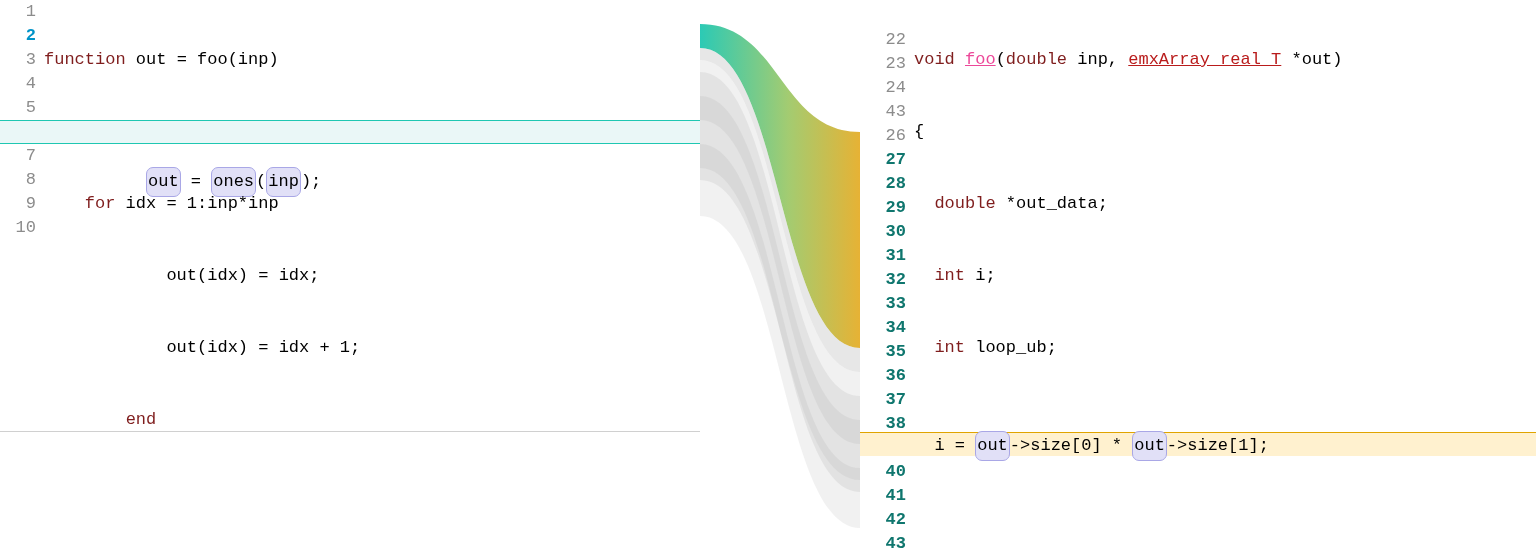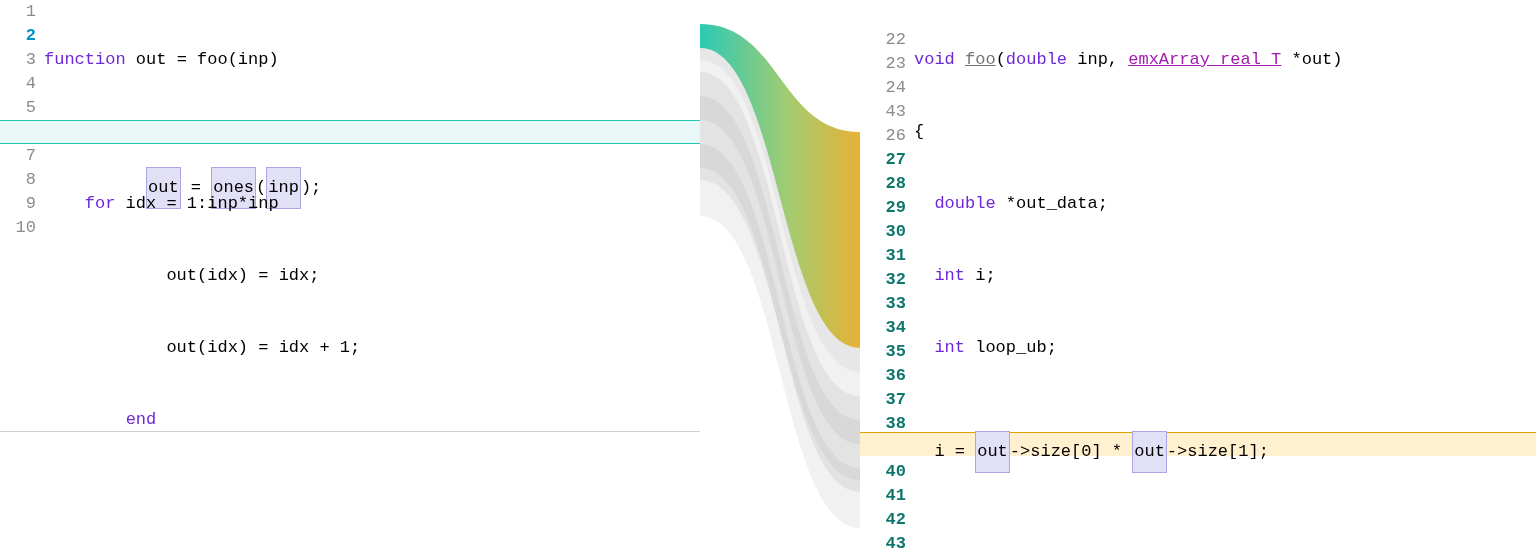--- a/index.html
+++ b/index.html
@@ -54,30 +54,30 @@
   .bg-sel-right  { background: #fff1cf; }
   .bg-sel-right.first { border-top: 1px solid #e0a400; }
 
   .left-pane .row:last-child::after {
     content:"";
     position:absolute; left:-44px; right:0; top:23px; height:1px;
     background:#d0d0d0;
   }
 
   
-  .kw  { color: #6d28d9; }
-  .fnu { color: #737373; text-decoration: underline; }
-  .typu{ color: #a21caf; text-decoration: underline; }
+  .kw  { color: #7f1d1d; }
+  .fnu { color: #ec4899; text-decoration: underline; }
+  .typu{ color: #b91c1c; text-decoration: underline; }
 
   
   .tok {
     background: #e1e0f7;
     border: 1px solid #a9a7e6;
-    border-radius: 0;
-    padding: 10px 1px;
+    border-radius: 7px;
+    padding: 4px 1px;
     margin: -1px 0;
     display: inline-block;
     line-height: 20px;
   }
 
   
   svg.flow {
     position: absolute;
     left: 700px; top: 0;
     width: 160px;

